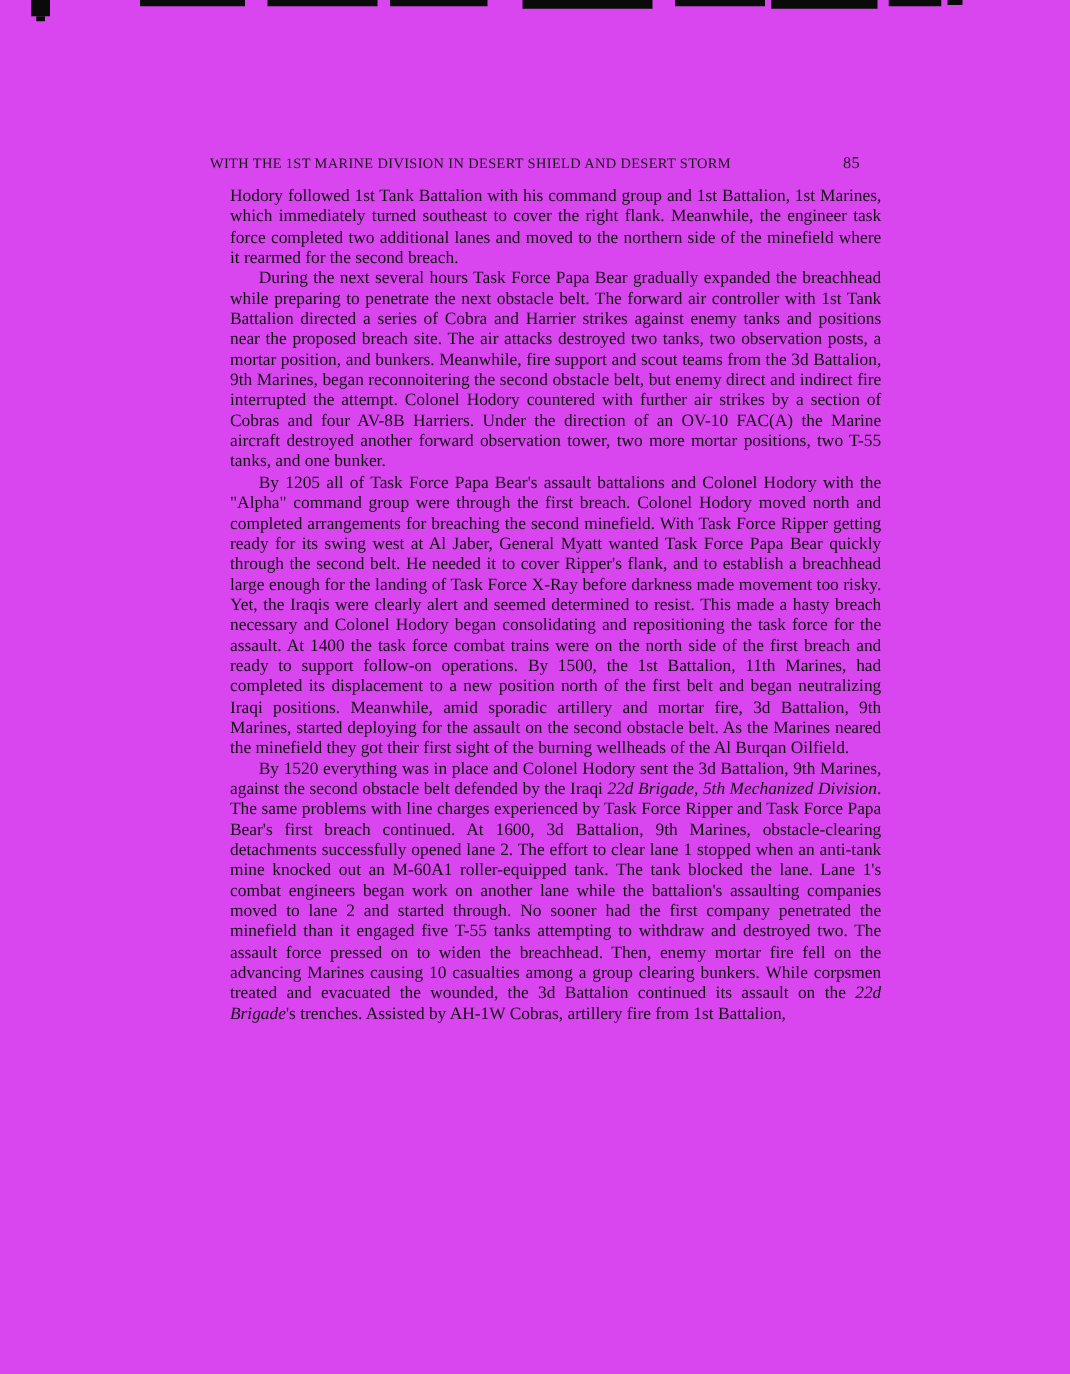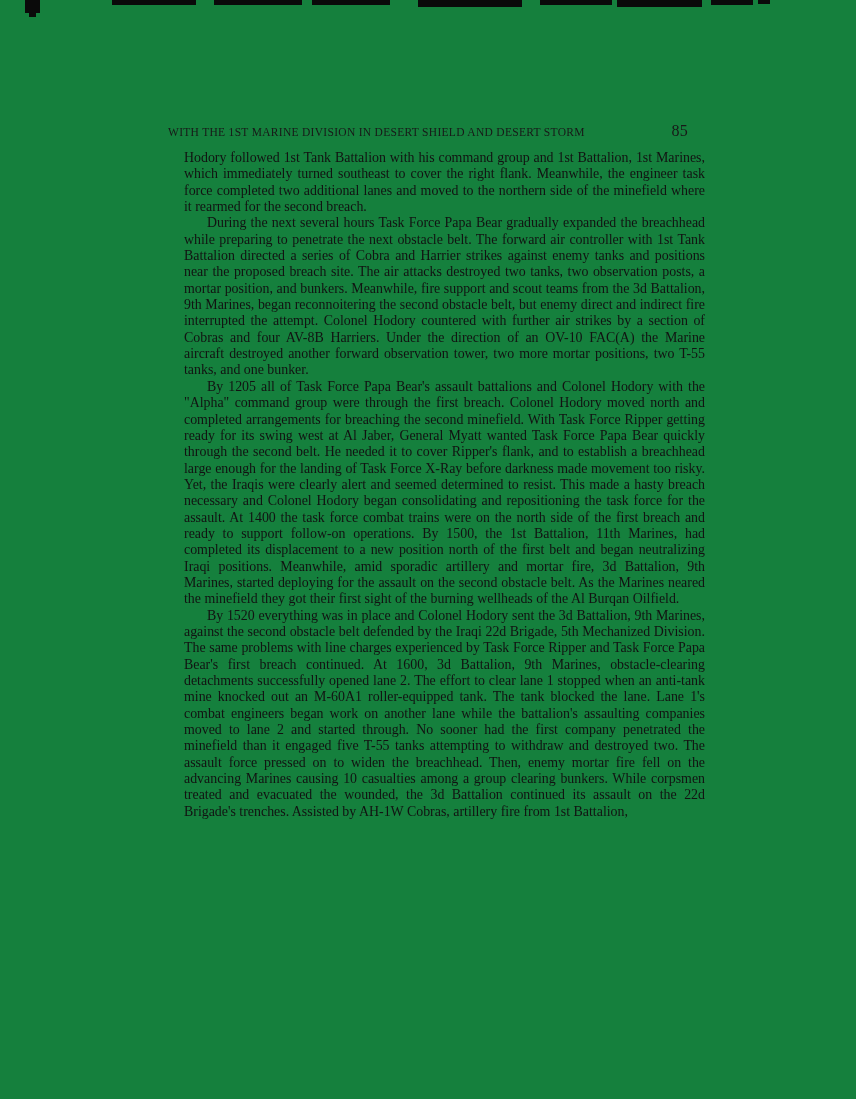--- a/index.html
+++ b/index.html
@@ -4,21 +4,21 @@
 <style>
   html, body {
     margin: 0;
     padding: 0;
     background: #ffffff;
   }
   .page {
     position: relative;
     width: 856px;
     height: 1099px;
-    background: #15803d;
+    background: #d946ef;
     overflow: hidden;
     font-family: "Liberation Serif", "DejaVu Serif", serif;
     color: #131313;
   }
   
   .scan-mark {
     position: absolute;
     background: #0a0a0a;
   }
   .running-header {
@@ -27,39 +27,40 @@
     left: 168px;
     width: 520px;
     display: flex;
     justify-content: space-between;
     align-items: baseline;
     font-size: 11.5px;
     letter-spacing: 0.3px;
     color: #181818;
   }
   .running-header .title { white-space: nowrap; }
-  .running-header .pageno { font-size: 16px; }
+  .running-header .pageno { font-size: 13px; }
   .body-text {
     position: absolute;
     top: 150px;
     left: 184px;
     width: 521px;
     font-size: 13.9px;
     line-height: 16.35px;
     text-align: justify;
     color: #121212;
   }
   .body-text p {
     margin: 0;
     padding: 0;
   }
   .body-text p.indent {
     text-indent: 23px;
   }
   .italic {
+    font-style: italic;
   }
 </style>
 </head>
 <body>
 
 <div class="page">
 
   <div class="scan-mark" style="left:25px;  top:0; width:15px;  height:13px;"></div>
   <div class="scan-mark" style="left:29px;  top:13px; width:7px; height:4px;"></div>
   <div class="scan-mark" style="left:112px; top:0; width:84px;  height:5px;"></div>

